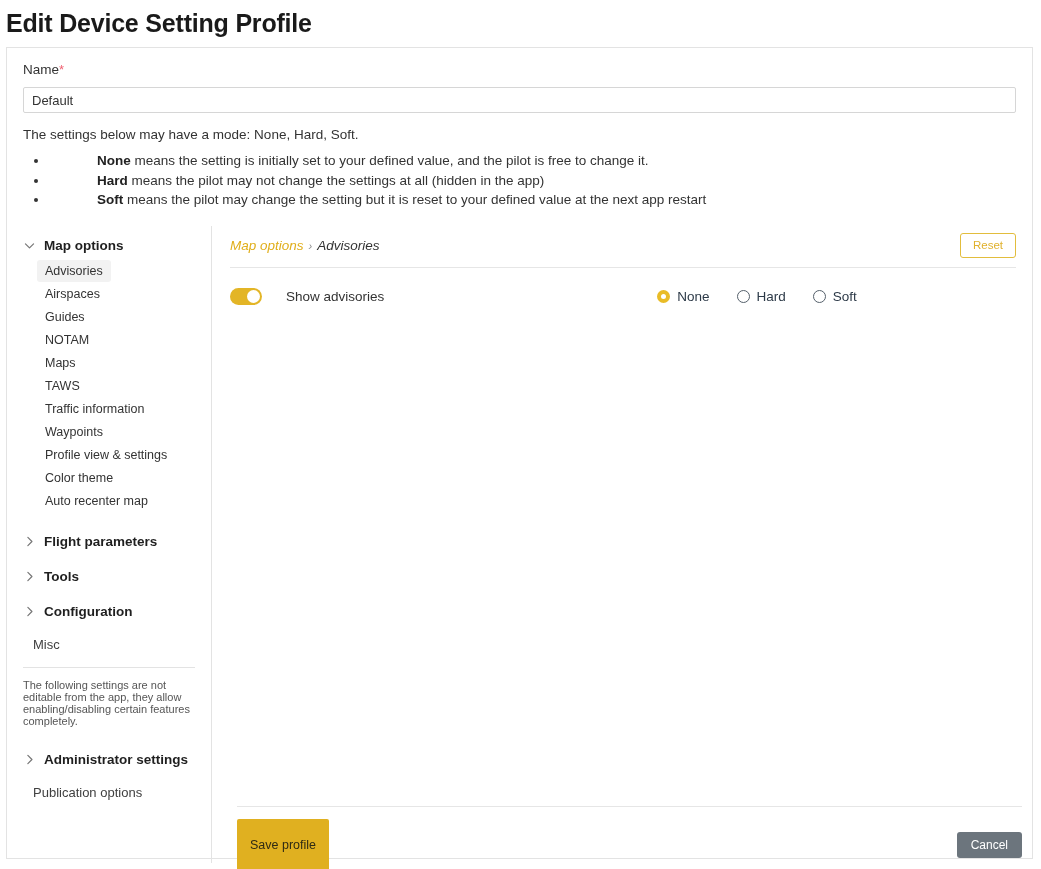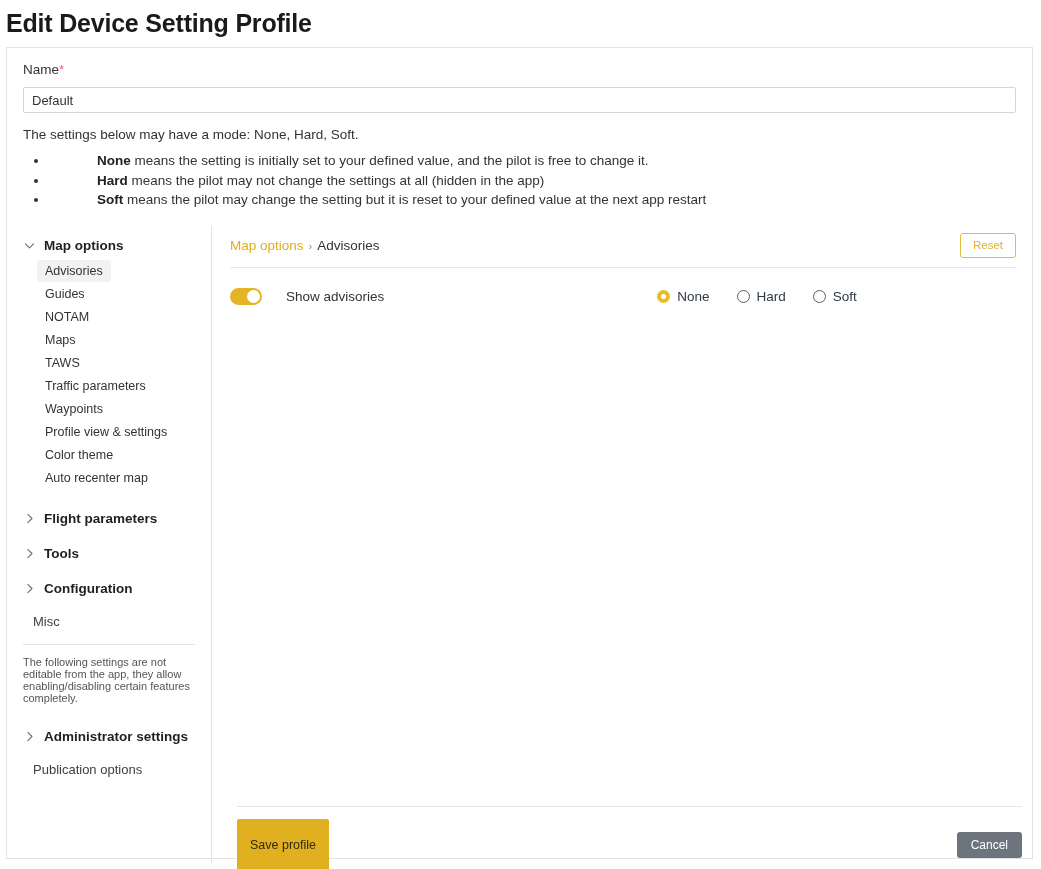--- a/index.html
+++ b/index.html
@@ -168,20 +168,21 @@
   .content-head {
     display: flex;
     align-items: center;
     justify-content: space-between;
     height: 34px;
     padding-top: 2px;
   }
   .breadcrumb {
     font-size: 13.5px;
     color: #333;
+    font-style: italic;
   }
   .breadcrumb .crumb-link {
     color: #e0ae1b;
     cursor: pointer;
   }
   .breadcrumb .crumb-sep {
     color: #8a8a8a;
     margin: 0 5px;
     font-size: 11px;
   }
@@ -337,25 +338,26 @@
       <div class="nav-group-header">
         <span class="chev">
           <svg width="13" height="13" viewBox="0 0 16 16">
               <path d="M3 6 L8 11 L13 6" fill="none" stroke="currentColor" stroke-width="1.5" stroke-linecap="round" stroke-linejoin="round"></path>
             </svg>
         </span>
         <span>Map options</span>
       </div>
 
       <div class="nav-item-row"><span class="nav-item active">Advisories</span></div>
+      <div class="nav-item-row"><span class="nav-item">Airspaces</span></div>
       <div class="nav-item-row"><span class="nav-item">Guides</span></div>
       <div class="nav-item-row"><span class="nav-item">NOTAM</span></div>
       <div class="nav-item-row"><span class="nav-item">Maps</span></div>
       <div class="nav-item-row"><span class="nav-item">TAWS</span></div>
-      <div class="nav-item-row"><span class="nav-item">Traffic parameters</span></div>
+      <div class="nav-item-row"><span class="nav-item">Traffic information</span></div>
       <div class="nav-item-row"><span class="nav-item">Waypoints</span></div>
       <div class="nav-item-row"><span class="nav-item">Profile view &amp; settings</span></div>
       <div class="nav-item-row"><span class="nav-item">Color theme</span></div>
       <div class="nav-item-row"><span class="nav-item">Auto recenter map</span></div>
 
       <div class="sp-12"></div>
 
       <div class="nav-group-header">
         <span class="chev">
           <svg width="13" height="13" viewBox="0 0 16 16">

